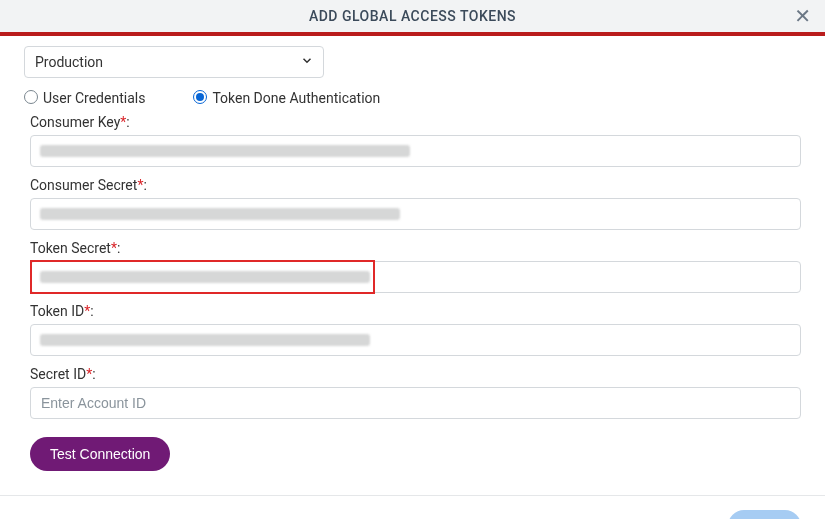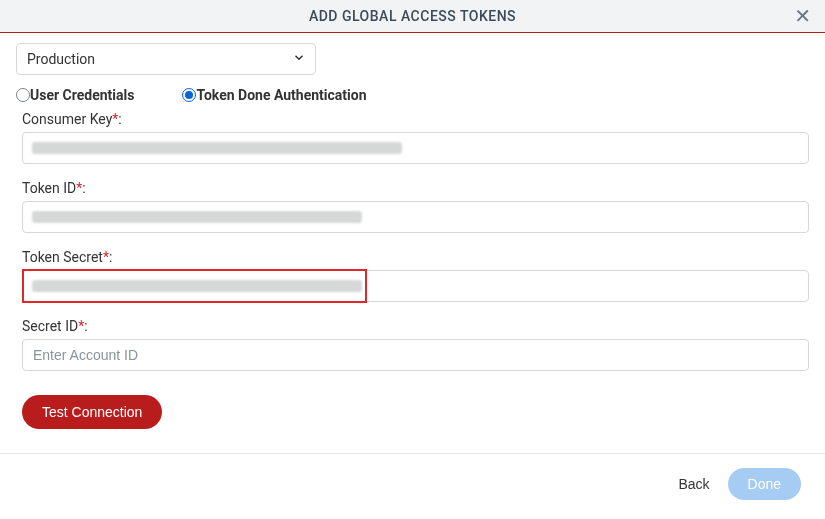--- a/index.html
+++ b/index.html
@@ -12,21 +12,21 @@
       height: 519px;
       overflow: hidden;
     }
     .header {
       background: #f2f3f4;
       padding: 8px 16px;
       display: flex;
       align-items: center;
       justify-content: center;
       position: relative;
-      border-bottom: 1px solid #b91c1c;
+      border-bottom: 4px solid #b91c1c;
     }
     .header-title {
       font-size: 14px;
       font-weight: 500;
       color: #3b4a5a;
       letter-spacing: 0.5px;
     }
     .close-btn {
       position: absolute;
       right: 14px;
@@ -34,21 +34,21 @@
       transform: translateY(-50%);
       cursor: pointer;
       color: #6b7785;
       font-size: 20px;
       line-height: 1;
       background: none;
       border: none;
       padding: 0;
     }
     .content {
-      padding: 10px 16px;
+      padding: 10px 24px;
     }
     .select-wrap {
       position: relative;
       width: 300px;
       margin-bottom: 12px;
     }
     .select-input {
       width: 100%;
       padding: 7px 32px 7px 10px;
       border: 1px solid #d4d8dc;
@@ -68,23 +68,22 @@
       pointer-events: none;
       color: #333;
     }
     .radio-row {
       display: flex;
       gap: 48px;
       margin-bottom: 8px;
     }
     .radio-item {
       display: flex;
-      align-items: center;
-      cursor: pointer;
-      font-weight: bold;
+      gap: 5px;
+      cursor: pointer;
     }
     .radio-circle {
       width: 14px;
       height: 14px;
       border-radius: 50%;
       border: 1.5px solid #7a868f;
       display: inline-flex;
       align-items: center;
       justify-content: center;
       background: #fff;
@@ -100,21 +99,21 @@
       background: #0866d6;
     }
     .radio-label {
       font-size: 14px;
       color: #333;
     }
     .form-fields {
       padding-left: 6px;
     }
     .field {
-      margin-bottom: 16px;
+      margin-bottom: 10px;
     }
     .field-label {
       font-size: 14px;
       color: #333;
       margin-bottom: 5px;
       display: block;
     }
     .req {
       color: #d9252a;
     }
@@ -147,21 +146,21 @@
     .highlight-box {
       position: absolute;
       left: 0;
       top: -1px;
       width: 345px;
       height: calc(100% + 2px);
       border: 2px solid #e02828;
       pointer-events: none;
     }
     .test-btn {
-      background: #b91c1c;
+      background: #701a75;
       color: #fff;
       border: none;
       padding: 9px 20px;
       border-radius: 18px;
       font-size: 14px;
       font-weight: 500;
       cursor: pointer;
       margin-top: 8px;
     }
     .footer {
@@ -229,39 +228,48 @@
     <div class="field">
       <label class="field-label">
         <span>Consumer Key</span><span class="req">*</span><span>:</span>
       </label>
       <div class="smudge-wrap">
         <input type="text" class="text-input" value="" style="">
         <span class="smudge" style="width:370px"></span>
       </div>
     </div>
 
-
-    <div class="field">
-      <label class="field-label">
-        <span>Token ID</span><span class="req">*</span><span>:</span>
-      </label>
-      <div class="smudge-wrap">
-        <input type="text" class="text-input" value="" style="">
-        <span class="smudge" style="width:330px"></span>
+    <div class="field">
+      <label class="field-label">
+        <span>Consumer Secret</span><span class="req">*</span><span>:</span>
+      </label>
+      <div class="smudge-wrap">
+        <input type="text" class="text-input" value="" style="">
+        <span class="smudge" style="width:360px"></span>
       </div>
     </div>
 
     <div class="field">
       <label class="field-label">
         <span>Token Secret</span><span class="req">*</span><span>:</span>
       </label>
       <div class="smudge-wrap">
         <input type="text" class="text-input" value="" style="">
         <span class="smudge" style="width:330px"></span>
         <span class="highlight-box"></span>
+      </div>
+    </div>
+
+    <div class="field">
+      <label class="field-label">
+        <span>Token ID</span><span class="req">*</span><span>:</span>
+      </label>
+      <div class="smudge-wrap">
+        <input type="text" class="text-input" value="" style="">
+        <span class="smudge" style="width:330px"></span>
       </div>
     </div>
 
     <div class="field">
       <label class="field-label">
         <span>Secret ID</span><span class="req">*</span><span>:</span>
       </label>
       <input type="text" class="text-input" placeholder="Enter Account ID" style="">
     </div>
 

